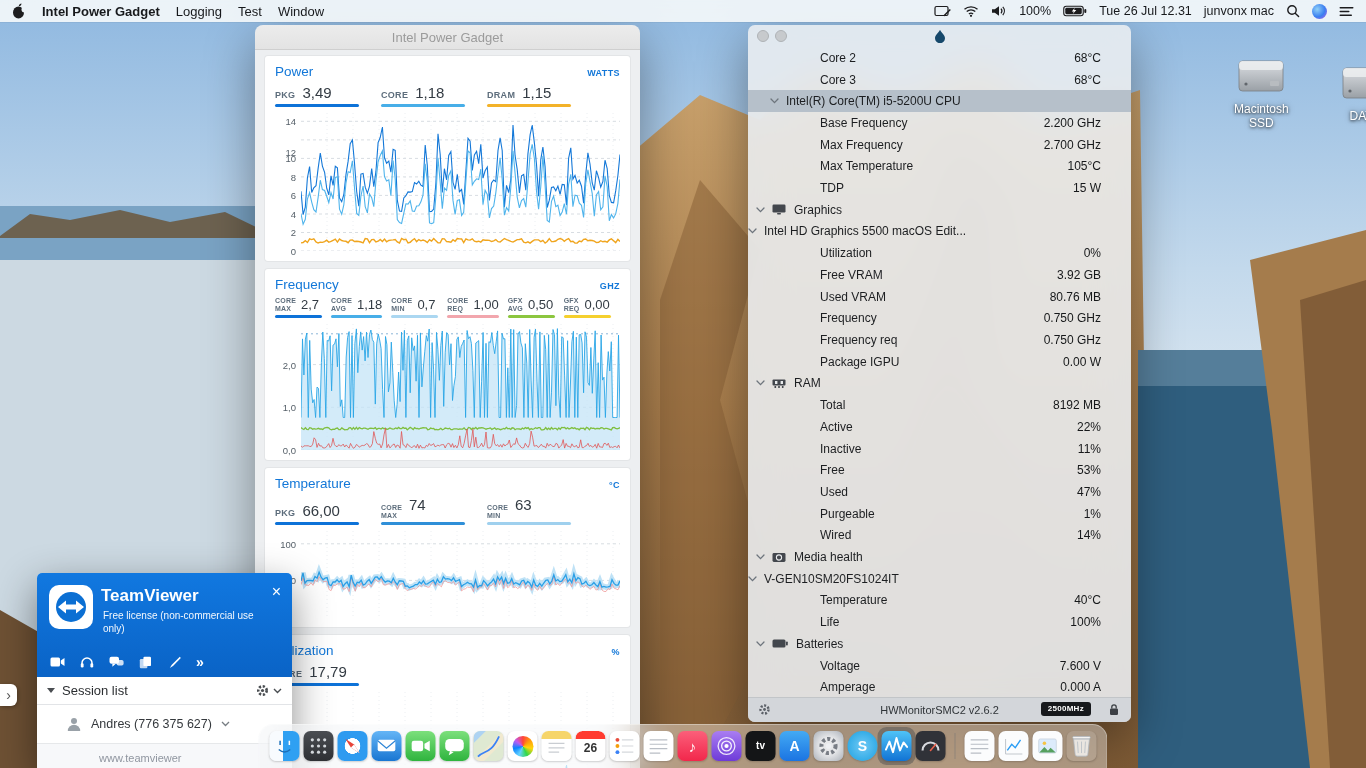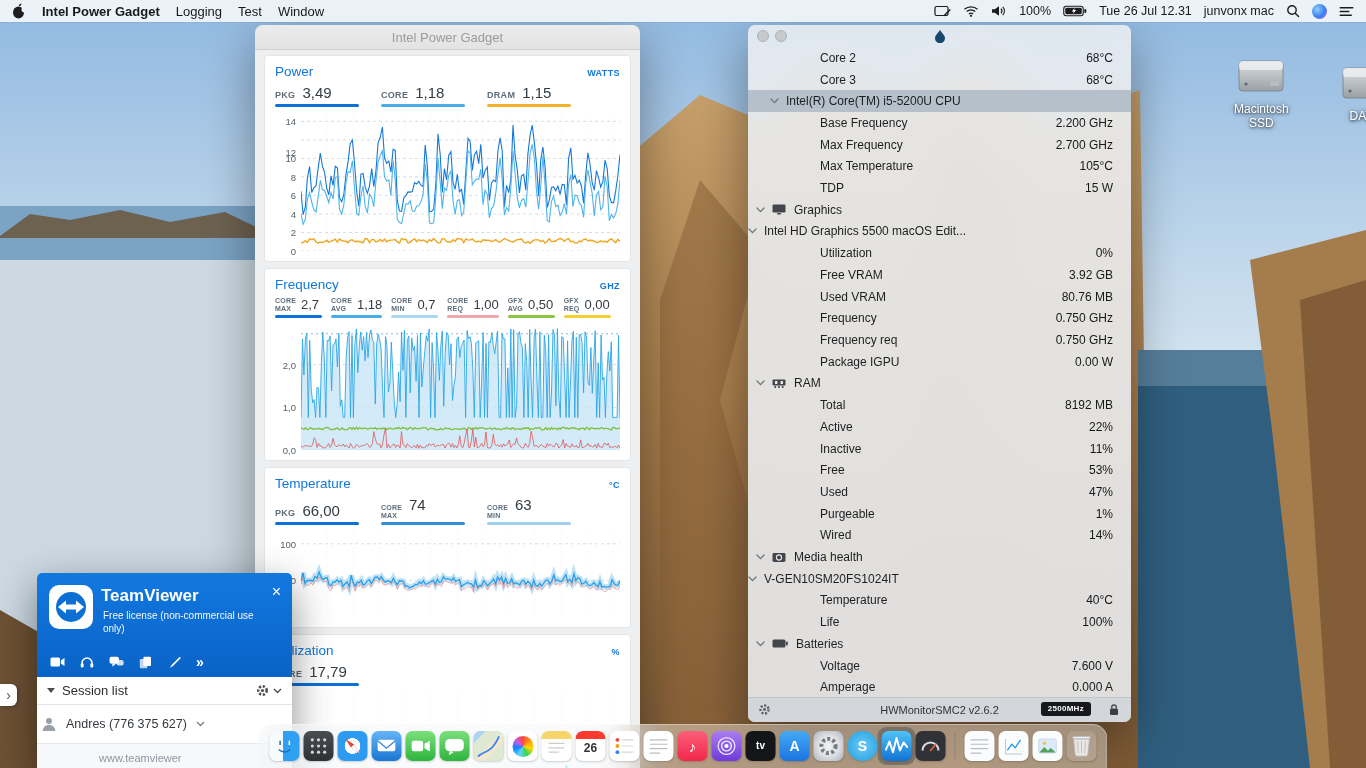--- a/index.html
+++ b/index.html
@@ -64,21 +64,21 @@
   .hw-drop{position:absolute;left:50%;top:4px;transform:translateX(-50%)}
   #hw-rows{position:absolute;top:22px;bottom:24px;left:0;right:0;display:flex;flex-direction:column}
   .hw-row{flex:1;display:flex;align-items:center;font-size:12px;color:#1c1e21}
   .hw-row.sel{background:#b6c0ca}
   .t-item{padding-left:72px}
   .t-sub1{padding-left:22px}
   .t-sub2{}
   .t-group{padding-left:8px}
   .chev{margin-right:7px;flex:none}
   .hw-ic{margin-right:8px;display:inline-flex}
-  .hw-val{margin-left:auto;padding-right:18px;color:#16181a}
+  .hw-val{margin-left:auto;padding-right:30px;color:#16181a}
   .hw-footer{position:absolute;bottom:0;left:0;right:0;height:24px;
     background:rgba(208,213,218,0.88);border-top:1px solid rgba(0,0,0,0.08)}
   .hw-gear{position:absolute;left:10px;top:5px}
   .hw-version{position:absolute;left:0;right:0;text-align:center;font-size:11px;color:#2f3438;line-height:24px}
   .hw-badge{position:absolute;right:40px;top:4px;background:#17191c;color:#fff;font-size:8px;
     font-weight:bold;padding:2px 7px;border-radius:3px;letter-spacing:0.3px;line-height:1.2}
   .hw-lock{position:absolute;right:12px;top:5px}
 
   
   #teamviewer{position:absolute;left:37px;top:573px;width:255px;height:195px;z-index:20;
@@ -90,21 +90,21 @@
     color:rgba(255,255,255,0.95)}
   .tv-close{position:absolute;right:11px;top:10px;font-size:16px;color:#fff;cursor:default}
   .tv-tools{position:absolute;left:13px;bottom:8px;display:flex;align-items:center;gap:15px}
   .tv-more{color:#fff;font-size:14px;font-weight:bold;line-height:1}
   .tv-session{height:27px;display:flex;align-items:center;padding:0 10px;gap:7px;
     background:#fff;border-bottom:1px solid #e2e4e7}
   .tv-tri{width:0;height:0;border-left:4.5px solid transparent;border-right:4.5px solid transparent;
     border-top:5.5px solid #4a4e52}
   .tv-session-label{font-size:13px;color:#2b2e31}
   .tv-session-icons{margin-left:auto;display:flex;align-items:center;gap:4px}
-  .tv-partner{height:38px;display:flex;align-items:center;padding:0 4px;gap:9px;background:#fff}
+  .tv-partner{height:38px;display:flex;align-items:center;padding:0 29px;gap:9px;background:#fff}
   .tv-partner-name{font-size:12.5px;color:#35393d}
   .tv-footer{height:26px;background:#f7f8fa;border-top:1px solid #e6e8ea;
     font-size:11px;color:#9096a0;padding:8px 0 0 62px;box-sizing:border-box}
   #tv-handle{position:absolute;left:0;top:684px;width:17px;height:22px;z-index:21;background:#fff;
     border-radius:0 6px 6px 0;box-shadow:1px 1px 4px rgba(0,0,0,0.3);
     display:flex;align-items:center;justify-content:center;font-size:14px;color:#555}
 
   
   #desktop-icons{position:absolute;top:54px;right:14px;width:118px;z-index:1;
     display:flex;flex-direction:row;gap:49px;align-items:center}

